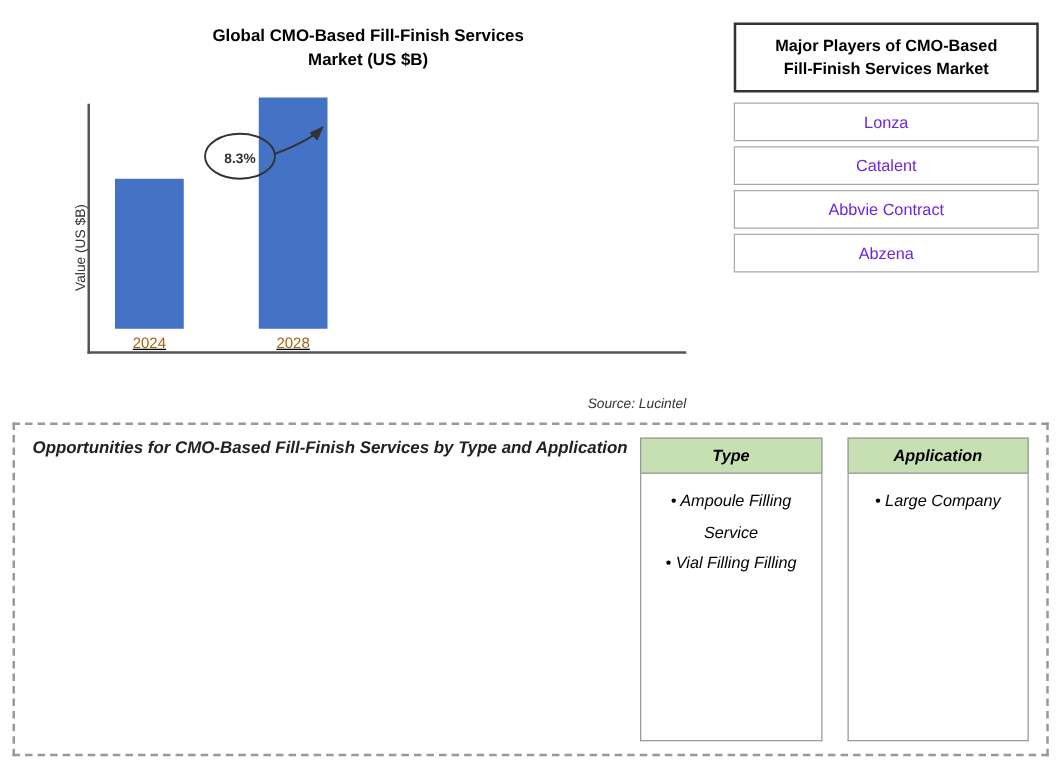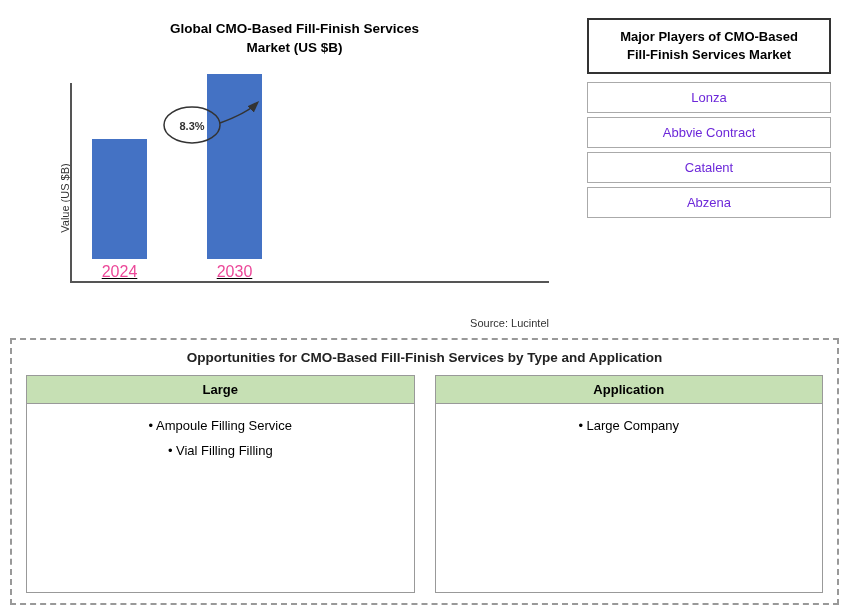--- a/index.html
+++ b/index.html
@@ -90,40 +90,41 @@
       align-items: center;
       gap: 4px;
     }
 
     .bar {
       width: 55px;
       background-color: #4472C4;
     }
 
     .bar-label {
-      font-size: 16px;
-      color: #ec4899;
+      font-size: 12px;
+      color: #a16207;
     }
 
     
     .annotation-container {
       position: absolute;
       top: 10px;
       left: 80px;
       width: 120px;
       height: 80px;
     }
 
     .source-text {
       text-align: right;
       font-size: 11px;
       color: #333;
       margin-top: 4px;
       padding-right: 10px;
       width: 100%;
+      font-style: italic;
     }
 
     
     .major-players {
       width: 260px;
       flex-shrink: 0;
       display: flex;
       flex-direction: column;
       align-items: center;
       padding: 8px;
@@ -149,22 +150,22 @@
       font-size: 13px;
       color: #6d28d9;
     }
 
     
     .bottom-section {
       border: 2px dashed #999;
       flex: 1;
       padding: 10px 14px;
       display: flex;
-      flex-direction: column;
       gap: 10px;
+      font-style: italic;
     }
 
     .bottom-title {
       font-size: 13.5px;
       font-weight: bold;
       text-align: center;
       color: #222;
     }
 
     .categories-row {
@@ -253,49 +254,49 @@
             </svg>
           </div>
 
           <div class="bar-group">
             <div class="bar" style="height:120px;"></div>
             <div class="bar-label">2024</div>
           </div>
 
           <div class="bar-group">
             <div class="bar" style="height:185px;"></div>
-            <div class="bar-label">2030</div>
+            <div class="bar-label">2028</div>
           </div>
         </div>
       </div>
 
       <div class="source-text">Source: Lucintel</div>
     </div>
 
     <div class="major-players">
       <div class="major-players-title">
         <span>Major Players of CMO-Based</span><br>
         <span>Fill-Finish Services Market</span>
       </div>
 
       <div class="player-box">Lonza</div>
+      <div class="player-box">Catalent</div>
       <div class="player-box">Abbvie Contract</div>
-      <div class="player-box">Catalent</div>
       <div class="player-box">Abzena</div>
     </div>
 
   </div>
 
   <div class="bottom-section">
     <div class="bottom-title">Opportunities for CMO-Based Fill-Finish Services by Type and Application</div>
 
     <div class="categories-row">
 
       <div class="category-col">
-        <div class="category-header">Large</div>
+        <div class="category-header">Type</div>
         <div class="category-content">
           <ul>
             <li>Ampoule Filling Service</li>
             <li>Vial Filling Filling</li>
           </ul>
         </div>
       </div>
 
       <div class="category-col">
         <div class="category-header">Application</div>

